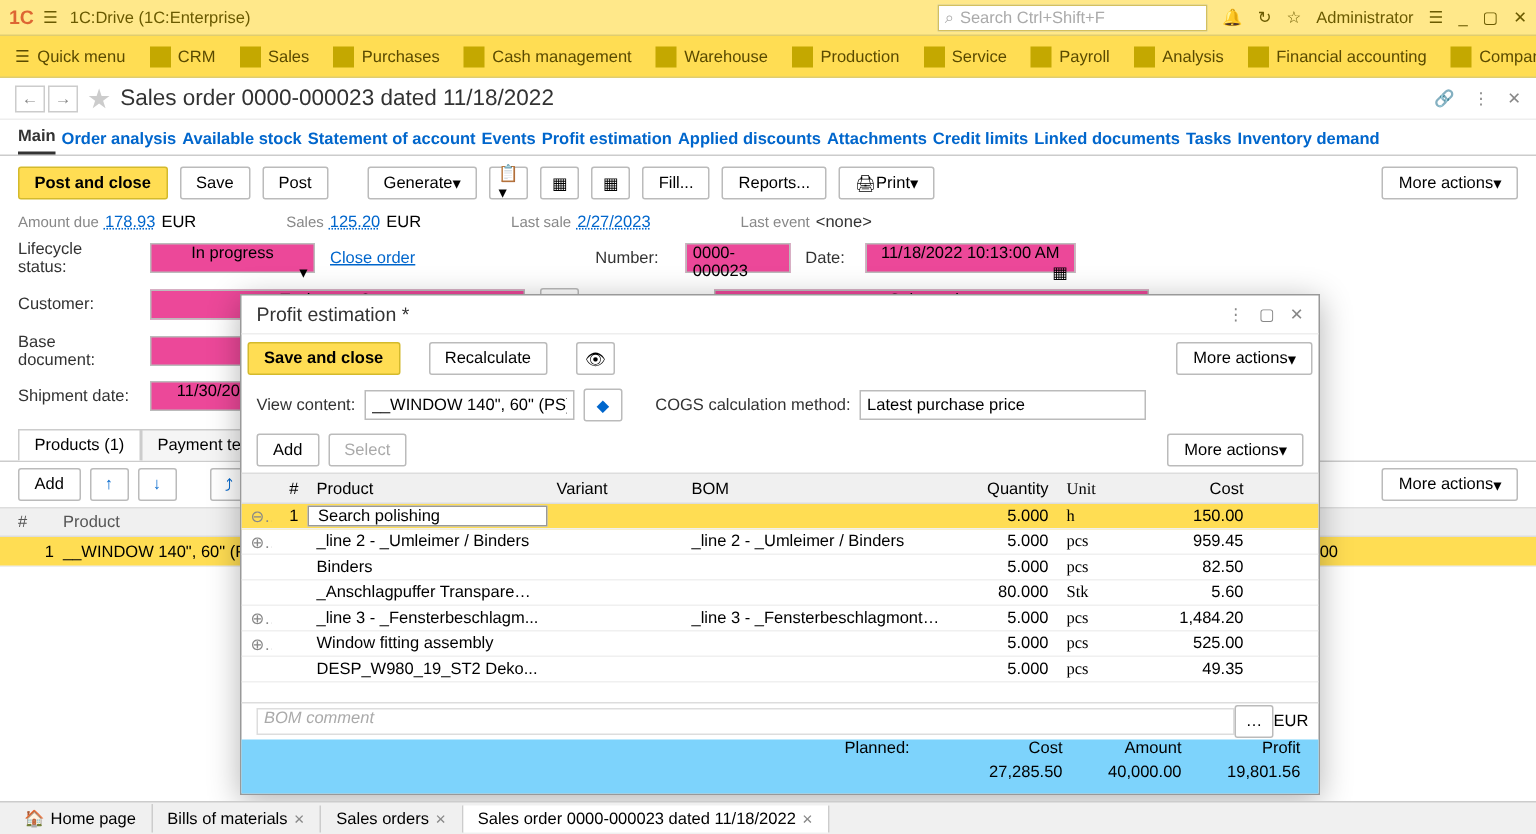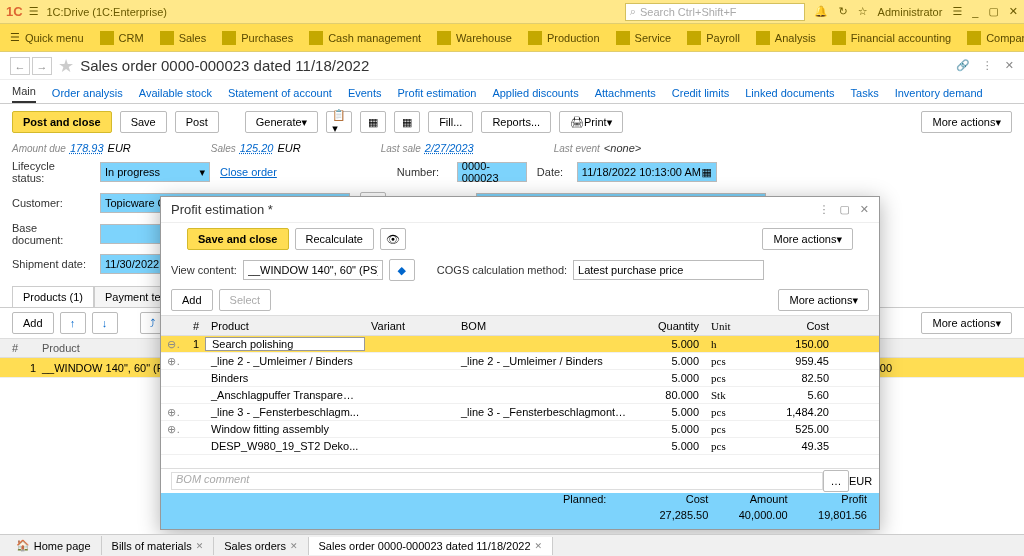--- a/index.html
+++ b/index.html
@@ -13,54 +13,54 @@
 .top-icons span{cursor:pointer;}
 .menubar{background:#ffdd53;height:28px;display:flex;align-items:center;padding:0 10px;gap:16px;border-bottom:1px solid #e0cd70;overflow:hidden;}
 .menu-item{display:flex;align-items:center;gap:5px;color:#5a4a00;white-space:nowrap;cursor:pointer;}
 .menu-icon{width:14px;height:14px;background:#c4a800;}
 .title-row{height:28px;display:flex;align-items:center;padding:0 10px;background:#fff;border-bottom:1px solid #eee;}
 .nav-arrows{display:flex;gap:2px;margin-right:6px;}
 .nav-btn{width:20px;height:18px;border:1px solid #ccc;background:#fff;display:flex;align-items:center;justify-content:center;color:#888;cursor:pointer;}
 .star{color:#ccc;font-size:18px;margin-right:6px;}
 .page-title{font-size:15px;color:#333;}
 .title-right{margin-left:auto;display:flex;gap:12px;color:#888;}
-.tabs-row{height:24px;display:flex;align-items:end;padding:0 12px;border-bottom:1px solid #ccc;gap:16px;}
+.tabs-row{height:24px;display:flex;align-items:end;padding:0 12px;border-bottom:1px solid #ccc;gap:4px;font-weight:bold;}
 .tab{padding:4px 0;color:#0066cc;cursor:pointer;}
 .tab.active{color:#333;border-bottom:2px solid #333;}
 .toolbar{height:36px;display:flex;align-items:center;padding:6px 12px;gap:8px;}
 .btn{height:22px;border:1px solid #bbb;background:#fff;padding:0 10px;display:inline-flex;align-items:center;cursor:pointer;border-radius:2px;}
 .btn.primary{background:#ffdd53;border-color:#d4ba2c;font-weight:bold;}
 .btn.ico{padding:0 6px;width:26px;justify-content:center;}
-.info-row{display:flex;padding:2px 12px;gap:80px;align-items:center;font-style:italic;}
+.info-row{display:flex;padding:2px 12px;gap:60px;align-items:center;}
 .info-cell{display:flex;align-items:center;gap:4px;}
 .info-label{color:#888;font-size:10px;}
 .info-val{color:#333;}
 .info-link{color:#0066cc;text-decoration:underline dotted;}
 .form-row{display:flex;padding:4px 12px;gap:10px;align-items:center;}
 .form-label{width:78px;color:#333;}
-.form-input{height:20px;border:1px solid #bbb;background:#7dd3fc;padding:0 4px;display:flex;align-items:center;}
+.form-input{height:20px;border:1px solid #bbb;background:#ec4899;padding:0 4px;display:flex;align-items:center;flex-direction:column;}
 .close-link{color:#0066cc;text-decoration:underline;}
 .detail-tabs{height:22px;display:flex;align-items:end;padding:0 12px;border-bottom:1px solid #ccc;gap:0;margin-top:8px;}
 .dtab{padding:4px 10px;border:1px solid #ccc;border-bottom:none;background:#f5f5f5;cursor:pointer;}
 .dtab.active{background:#fff;}
 .detail-toolbar{height:30px;display:flex;align-items:center;padding:4px 12px;gap:6px;}
 .grid-header{display:flex;background:#f0f0f0;border-top:1px solid #ddd;border-bottom:1px solid #ddd;height:20px;align-items:center;padding:0 12px;}
 .grid-header div{color:#555;}
 .grid-row{display:flex;height:20px;align-items:center;padding:0 12px;border-bottom:1px solid #eee;}
 .grid-row.selected{background:#ffdd53;}
 .bottom-tabs{position:absolute;bottom:0;left:0;right:0;height:22px;background:#f0f0f0;border-top:1px solid #ccc;display:flex;align-items:center;padding:0 6px;gap:0;}
 .btab{padding:3px 10px;border-right:1px solid #ccc;display:flex;align-items:center;gap:4px;cursor:pointer;}
 .btab.active{background:#fff;}
 .close-x{color:#888;font-size:9px;}
 
 .modal{position:absolute;left:160px;top:196px;width:720px;height:334px;background:#fff;border:1px solid #999;box-shadow:0 4px 20px rgba(0,0,0,0.3);display:flex;flex-direction:column;}
 .modal-title{height:26px;display:flex;align-items:center;padding:0 10px;border-bottom:1px solid #eee;}
 .modal-title-text{font-size:13px;color:#333;}
 .modal-title-icons{margin-left:auto;display:flex;gap:10px;color:#888;}
-.modal-toolbar{height:32px;display:flex;align-items:center;padding:4px 26px;gap:6px;}
+.modal-toolbar{height:32px;display:flex;align-items:center;padding:4px 4px;gap:19px;}
 .modal-row{display:flex;align-items:center;padding:4px 10px;gap:6px;}
 .mlabel{color:#333;}
 .minput{height:20px;border:1px solid #bbb;padding:0 4px;display:flex;align-items:center;}
 .modal-grid{flex:1;overflow:hidden;border-top:1px solid #ddd;}
 .mgrid-header{display:flex;background:#f0f0f0;height:20px;align-items:center;border-bottom:1px solid #ddd;}
 .mgrid-row{display:flex;height:17px;align-items:center;border-bottom:1px solid #f0f0f0;}
 .mgrid-row.sel{background:#ffdd53;}
 .mgrid-row.sel .mcell-product{background:#fff;border:1px solid #999;}
 .mcell{padding:0 6px;overflow:hidden;white-space:nowrap;text-overflow:ellipsis;}
 .mc-exp{width:20px;text-align:center;color:#888;}

